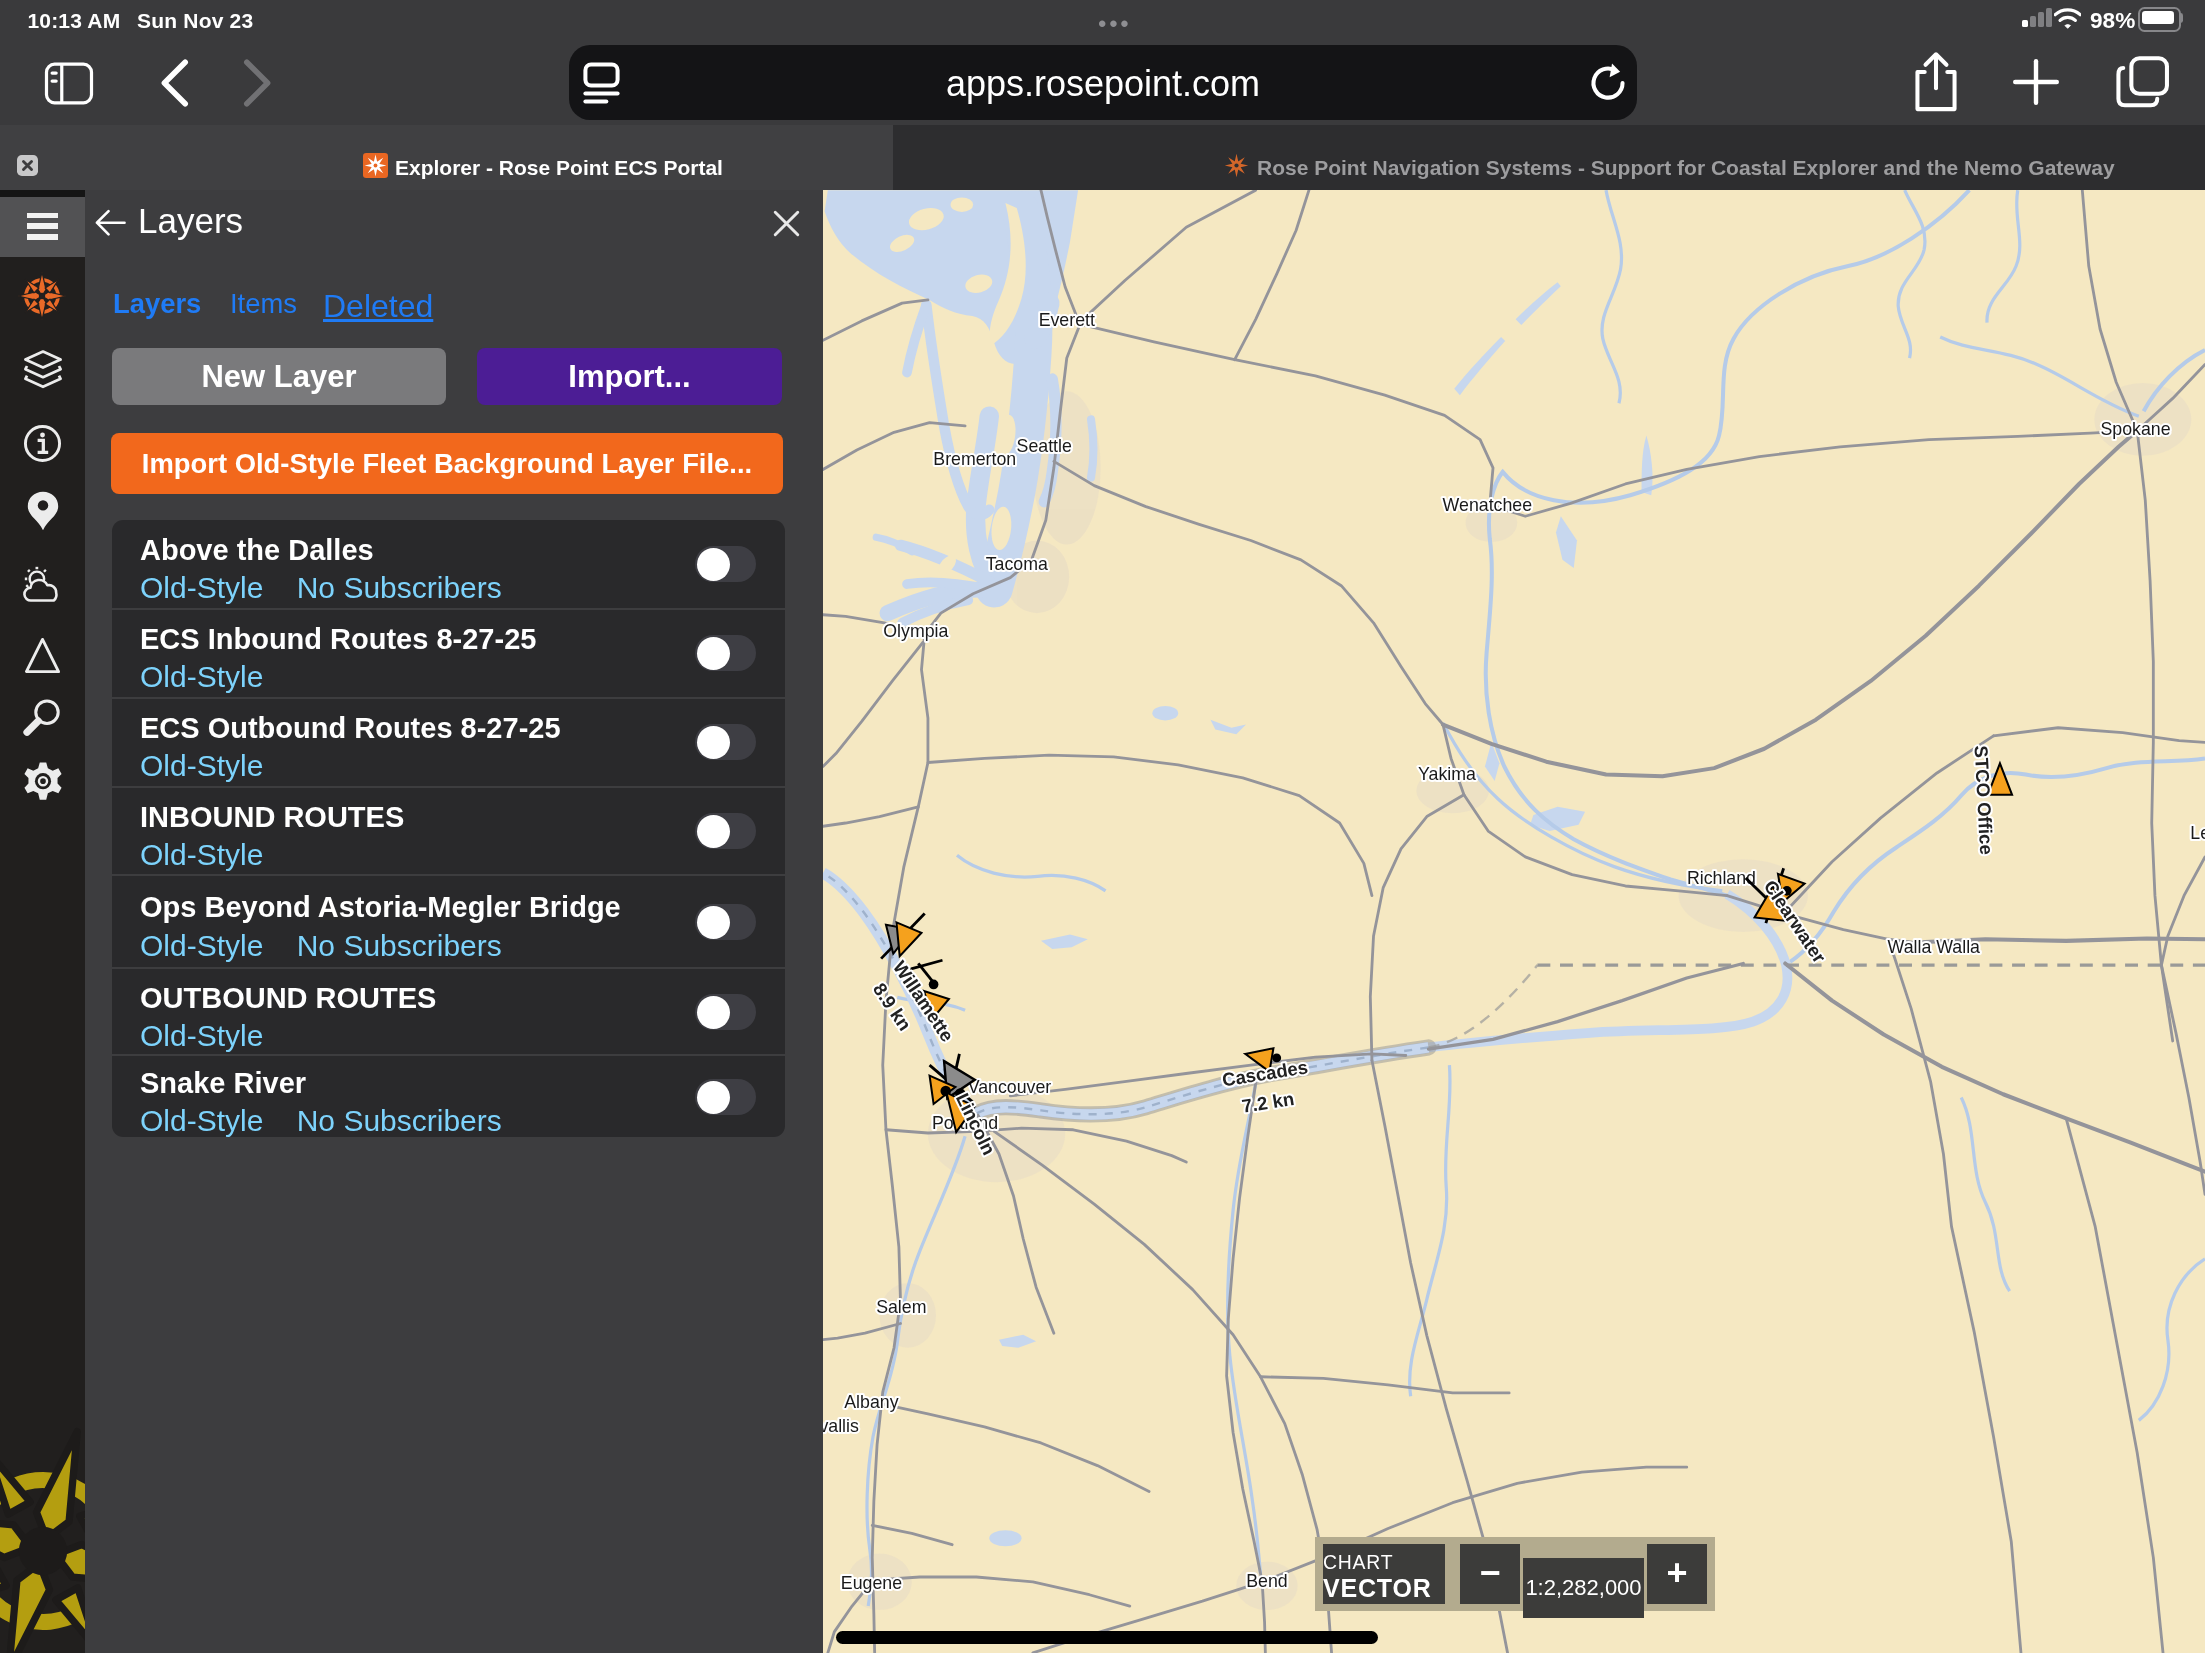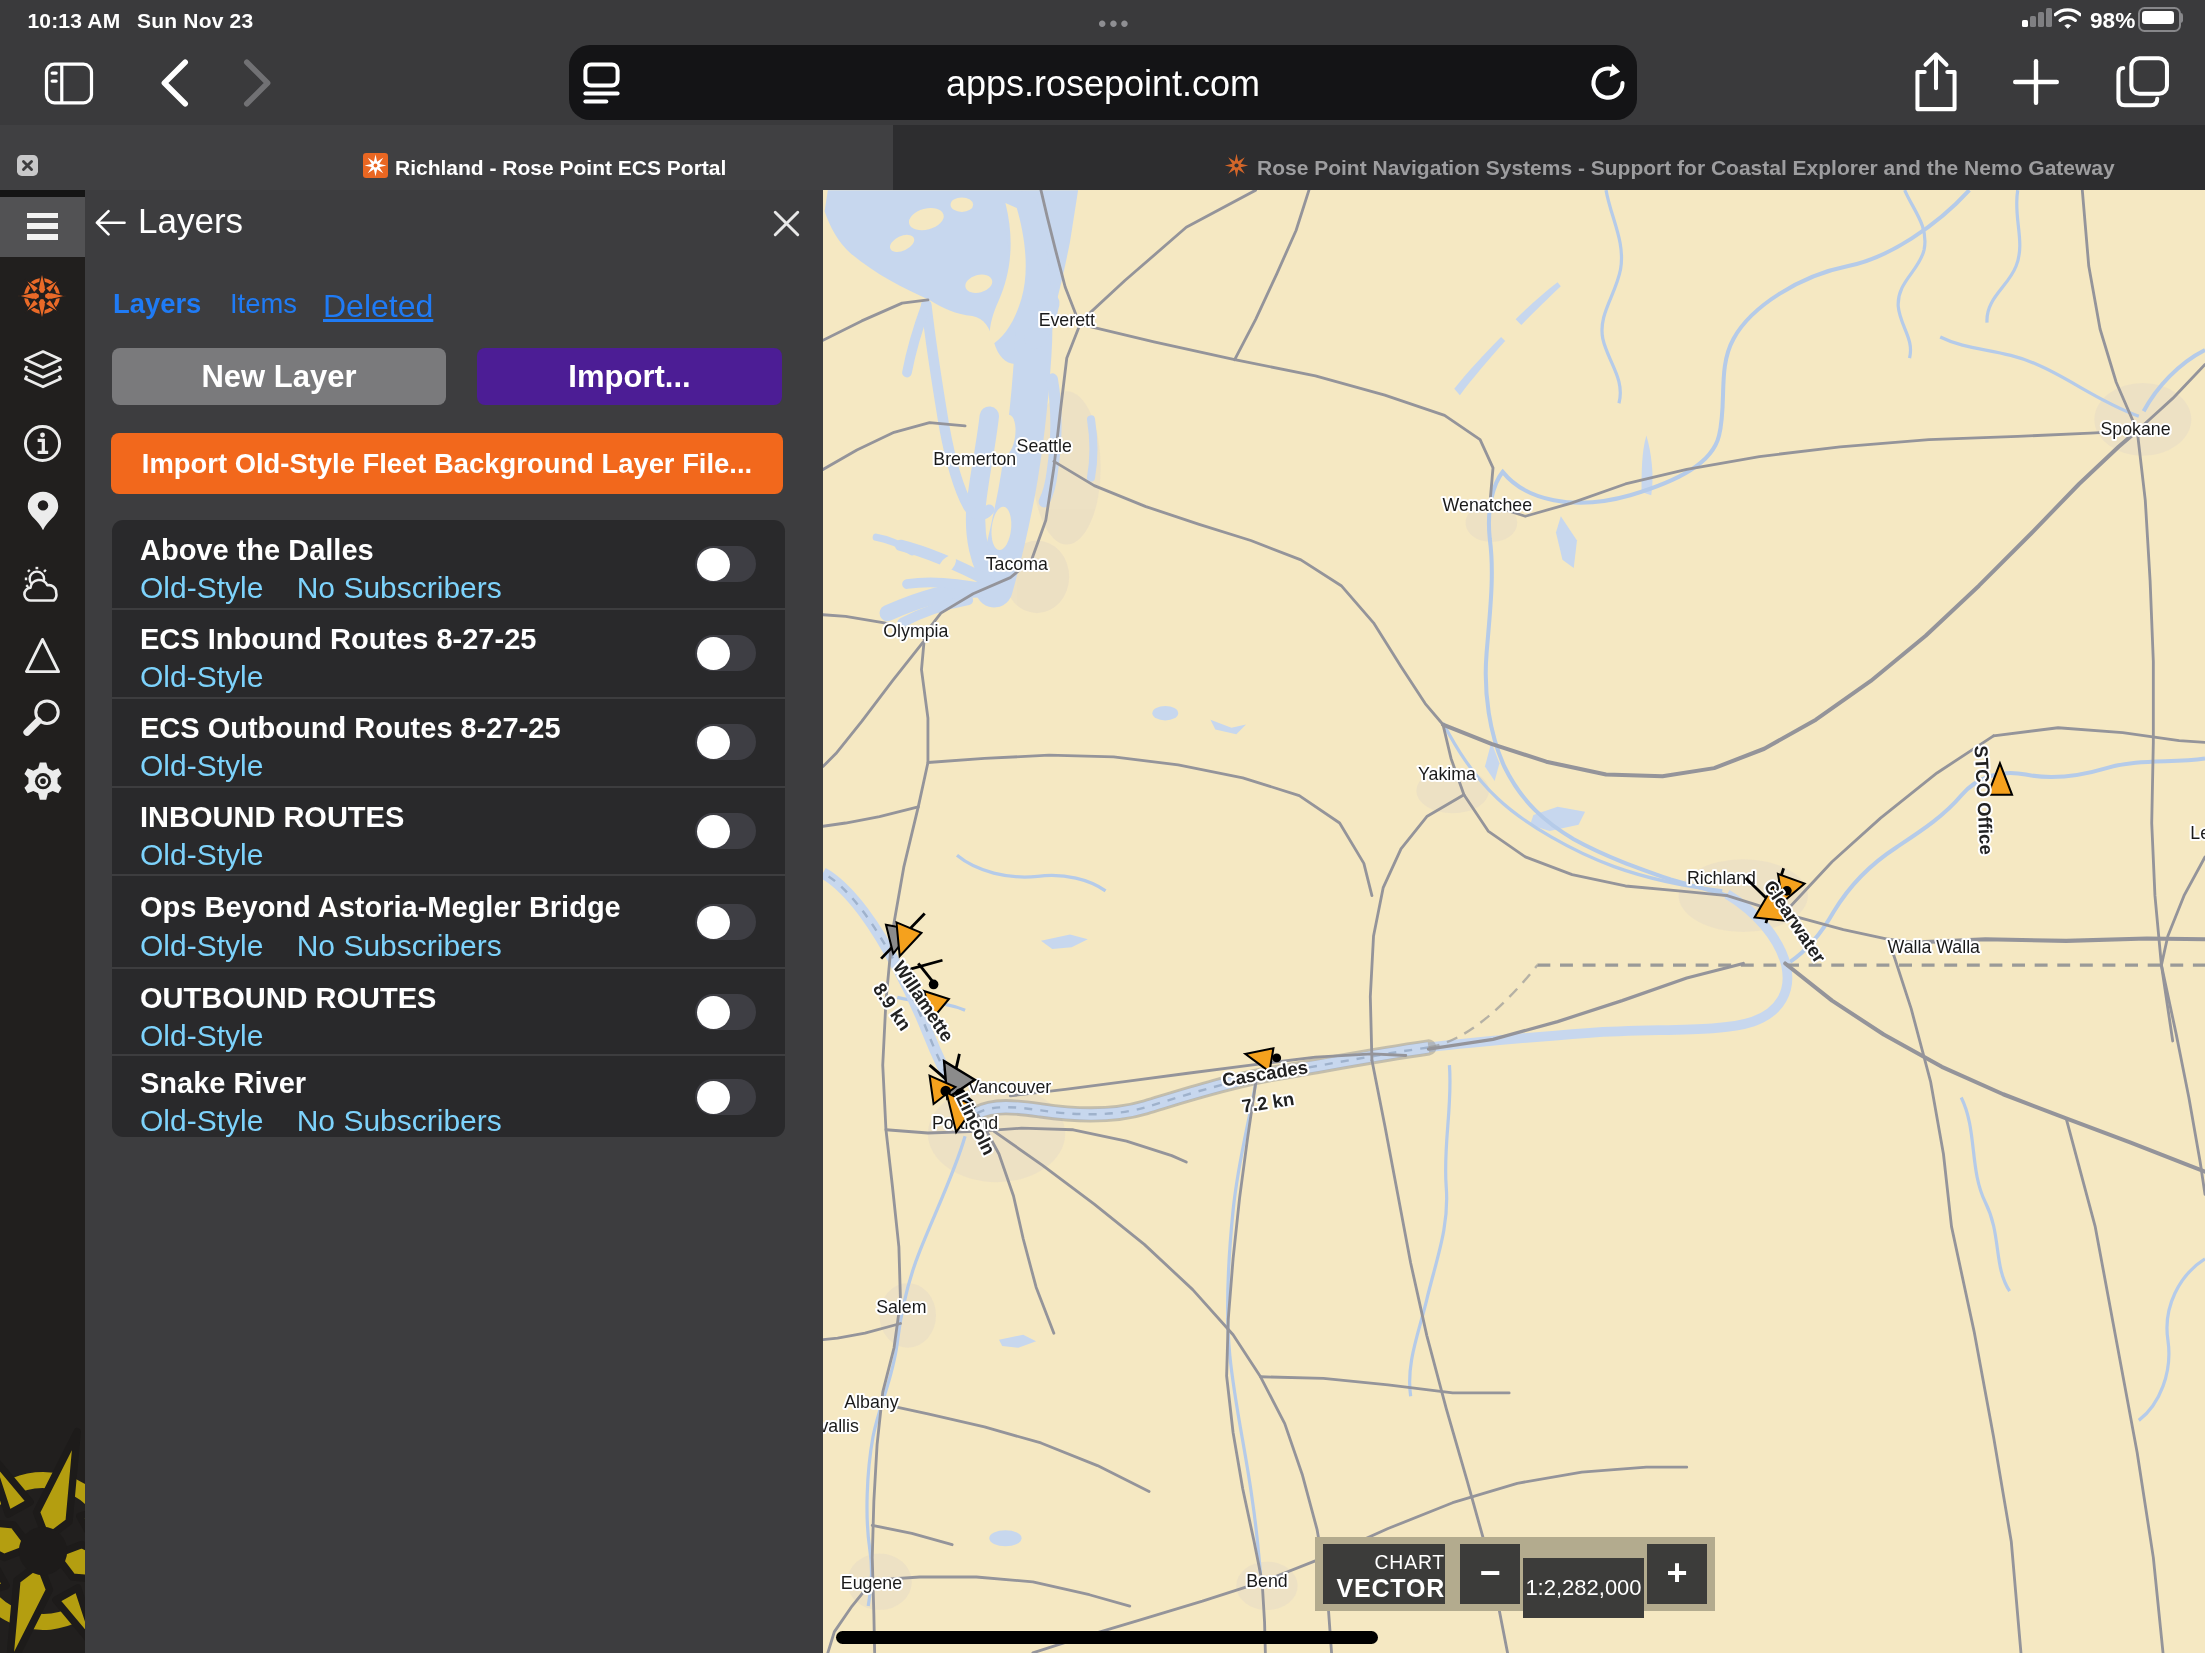--- a/index.html
+++ b/index.html
@@ -87,21 +87,21 @@
   <svg class="abs" style="left:17px;top:155px;" width="21" height="21" viewBox="0 0 26 26">
     <path d="M8 8 L18 18 M18 8 L8 18" stroke="#3c3c3e" stroke-width="3.5" stroke-linecap="round"></path>
   </svg>
 
   <div class="abs" style="left:363px;top:153px;width:25px;height:25px;background:#ea6722;border-radius:3.2px;"></div>
   <svg class="abs" style="left:363px;top:153px;" width="25" height="25" viewBox="0 0 31 31">
     <path d="M15.5 2 L18 13 L29 15.5 L18 18 L15.5 29 L13 18 L2 15.5 L13 13 Z" fill="#fff"></path>
     <path d="M15.5 2 L18 13 L29 15.5 L18 18 L15.5 29 L13 18 L2 15.5 L13 13 Z" fill="#fff" transform="rotate(45 15.5 15.5)"></path>
     <circle cx="15.5" cy="15.5" r="2.4" fill="#ea6722"></circle>
   </svg>
-  <div class="abs" style="left:395px;top:156px;font-size:21px;font-weight:700;color:#fff;white-space:nowrap;">Richland - Rose Point ECS Portal</div>
+  <div class="abs" style="left:395px;top:156px;font-size:21px;font-weight:700;color:#fff;white-space:nowrap;">Explorer - Rose Point ECS Portal</div>
 
   <svg class="abs" style="left:1224px;top:153px;" width="25" height="25" viewBox="0 0 31 31">
     <path d="M15.5 1 L18.2 12.8 L30 15.5 L18.2 18.2 L15.5 30 L12.8 18.2 L1 15.5 L12.8 12.8 Z" fill="#d3662a"></path>
     <path d="M15.5 1 L18.2 12.8 L30 15.5 L18.2 18.2 L15.5 30 L12.8 18.2 L1 15.5 L12.8 12.8 Z" fill="#d3662a" transform="rotate(45 15.5 15.5)"></path>
     <circle cx="15.5" cy="15.5" r="2.6" fill="#2d2d2f"></circle>
   </svg>
   <div class="abs" style="left:1257px;top:156px;font-size:21px;font-weight:700;color:#9d9d9f;white-space:nowrap;">Rose Point Navigation Systems - Support for Coastal Explorer and the Nemo Gateway</div>
 
   <div class="abs" style="left:0;top:190px;width:85px;height:1463px;background:#211f1e;overflow:hidden;">
     <div class="abs" style="left:0;top:0;width:85px;height:6.5px;background:#151515;"></div>
@@ -516,21 +516,21 @@
       <g transform="translate(2224,1142) rotate(56)">
             <text x="0" y="8">Clearwater</text>
           </g>
       <g transform="translate(2450,992) rotate(87)">
             <text x="0" y="0">STCO Office</text>
           </g>
     </g>
   </svg>
 
   <div class="abs" style="left:492px;top:1347px;width:400px;height:74px;background:#b3ab8e;"></div>
-  <div class="abs" style="left:500px;top:1354px;width:122px;height:60px;background:#3c3c3a;color:#fff;text-align:right;">
+  <div class="abs" style="left:500px;top:1354px;width:122px;height:60px;background:#3c3c3a;color:#fff;text-align:left;">
     <div style="font-size:19.4px;margin-top:6.5px;letter-spacing:0.8px;">CHART</div>
     <div style="font-size:25px;font-weight:700;letter-spacing:0.8px;">VECTOR</div>
   </div>
   <div class="abs" style="left:637px;top:1354px;width:60px;height:60px;background:#3c3c3a;color:#fff;text-align:center;line-height:57px;font-size:36px;font-weight:700;">−</div>
   <div class="abs" style="left:700px;top:1354px;width:121px;height:60px;background:#3c3c3a;color:#fff;text-align:center;line-height:60px;font-size:22px;margin-top:14px;">1:2,282,000</div>
   <div class="abs" style="left:824px;top:1354px;width:60px;height:60px;background:#3c3c3a;color:#fff;text-align:center;line-height:57px;font-size:36px;font-weight:700;">+</div>
   </div>
 
   <div class="abs" style="left:836px;top:1631px;width:542px;height:13px;background:#000;border-radius:6.5px;"></div>
 </div>

